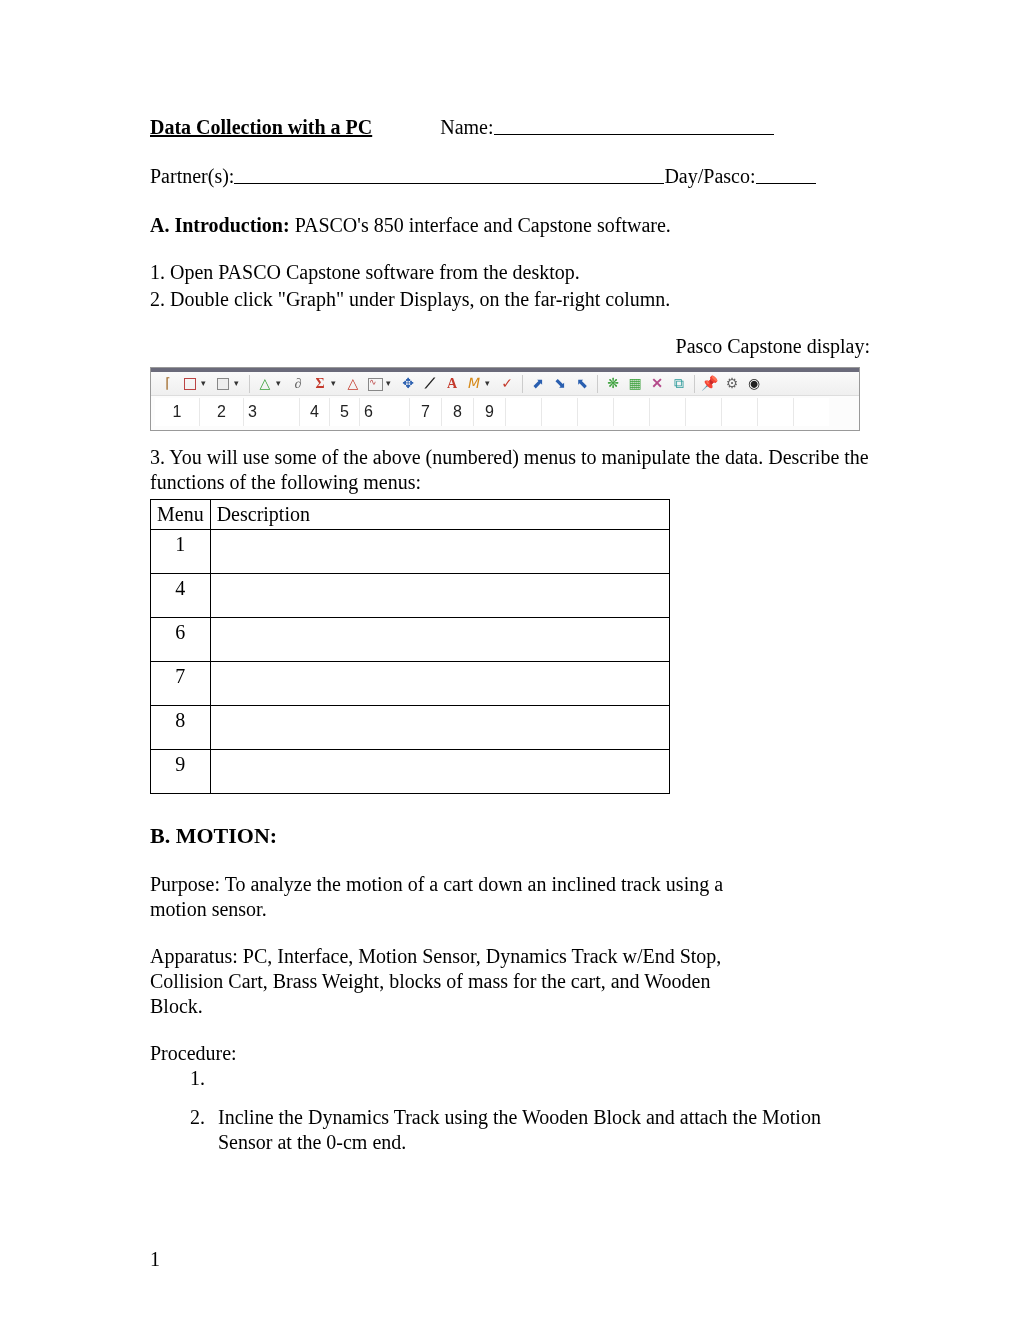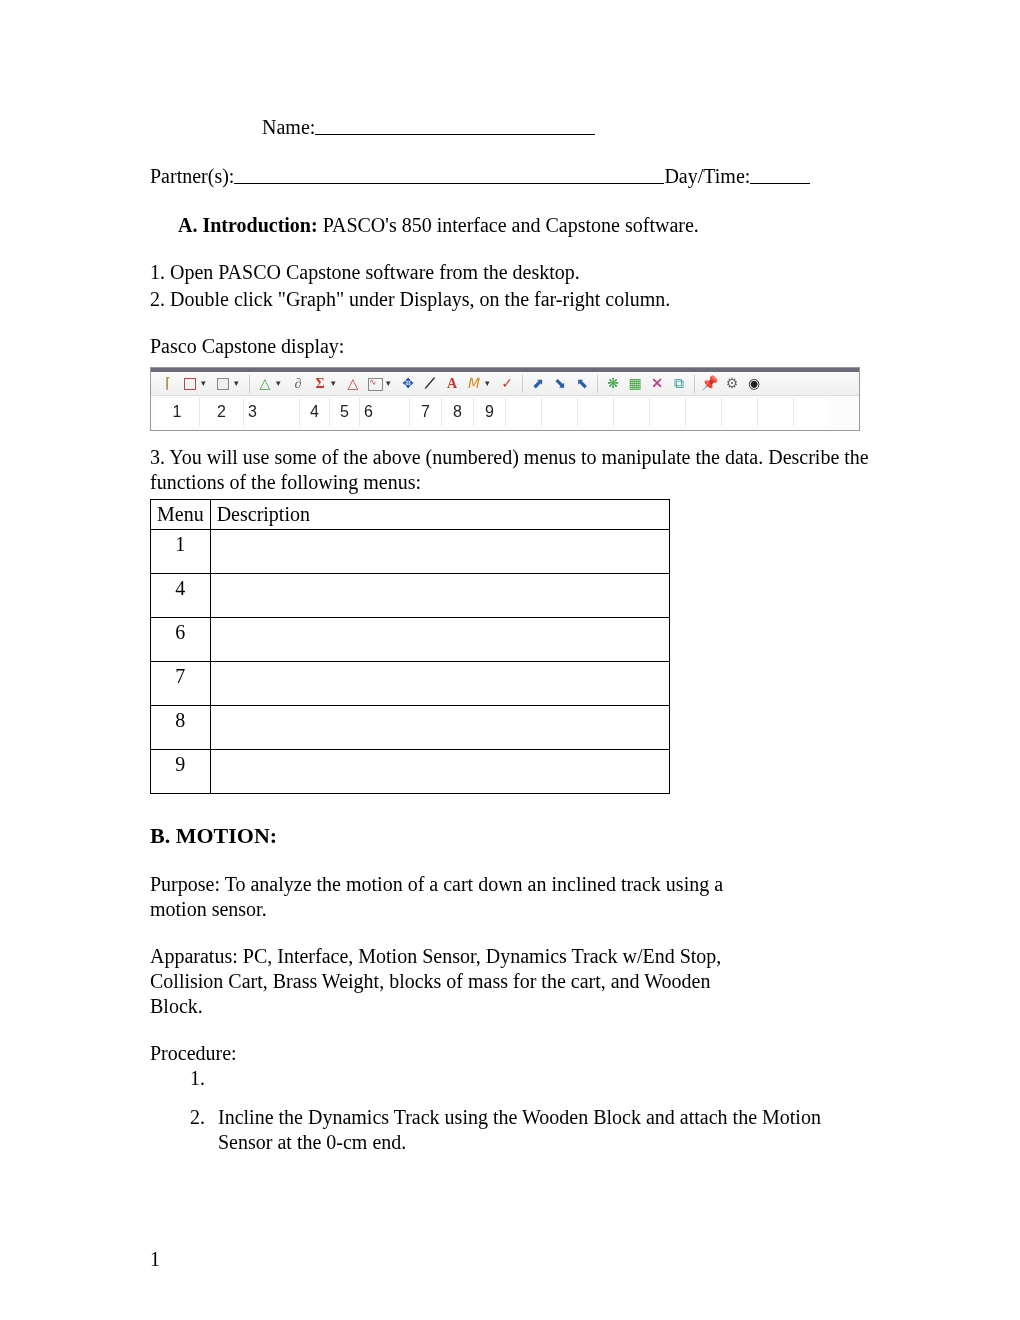--- a/index.html
+++ b/index.html
@@ -8,27 +8,27 @@
       height: 1320px;
       background: #fff;
       font-family: "Times New Roman", Times, serif;
       font-size: 20px;
       color: #000;
       padding: 115px 150px 40px 150px;
       line-height: 1.25;
     }
     .header-row { display: flex; margin-bottom: 24px; }
     .title-underline { text-decoration: underline; font-weight: bold; }
-    .name-label { margin-left: 112px; }
+    .name-label { margin-left: 68px; }
     .blank { display: inline-block; border-bottom: 1px solid #000; height: 1em; }
     .partner-row { display: flex; margin-bottom: 24px; }
-    .intro-row { margin-bottom: 22px; margin-left: 28px; }
+    .intro-row { margin-bottom: 22px; }
     .bold { font-weight: bold; }
     .step { margin-bottom: 2px; }
-    .caption { margin: 22px 0 8px 0; }
+    .caption { margin: 22px 0 8px 0; text-align: right; }
     .toolbar-outer {
       width: 710px;
       border: 1px solid #999;
       background: linear-gradient(#fdfdfd, #f3f3f3);
       margin-bottom: 2px;
     }
     .toolbar-top {
       height: 4px;
       background: #6a6a7a;
     }
@@ -102,28 +102,29 @@
     .c-gray { color: #666; }
     .c-teal { color: #2a9a9a; }
     .box-icon { border:1.4px solid #b44; width:12px; height:12px; display:inline-block; }
     .box-icon2 { border:1.4px solid #888; width:12px; height:12px; display:inline-block; background:#eee; }
     .rel { position: relative; }
   </style>
 </head>
 <body class="rel">
 
 <div class="header-row">
+  <span class="title-underline">Data Collection with a PC</span>
   <span class="name-label">Name:</span>
   <span class="blank" style="width:280px"></span>
 </div>
 
 <div class="partner-row">
   <span>Partner(s):</span>
   <span class="blank" style="width:430px"></span>
-  <span>Day/Time:</span>
+  <span>Day/Pasco:</span>
   <span class="blank" style="width:60px"></span>
 </div>
 
 <div class="intro-row">
   <span class="bold">A. Introduction:</span><span> PASCO's 850 interface and Capstone software.</span>
 </div>
 
 <div class="step">1. Open PASCO Capstone software from the desktop.</div>
 <div class="step">2. Double click "Graph" under Displays, on the far-right column.</div>
 

